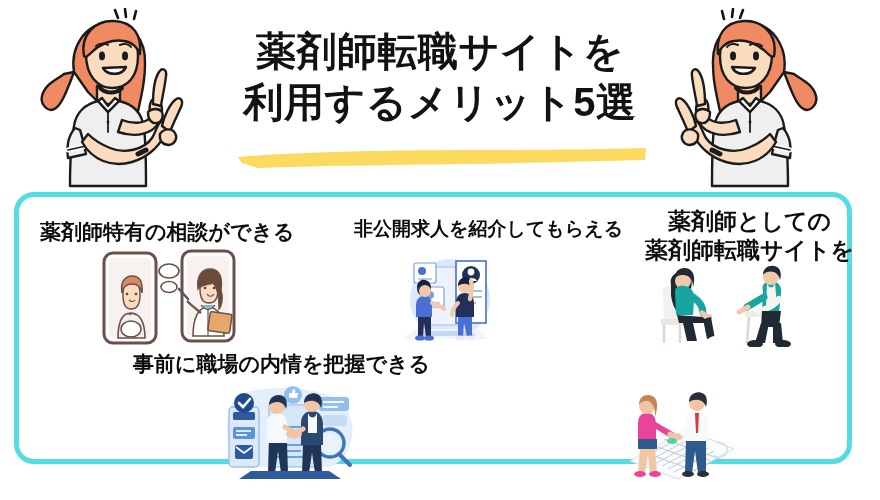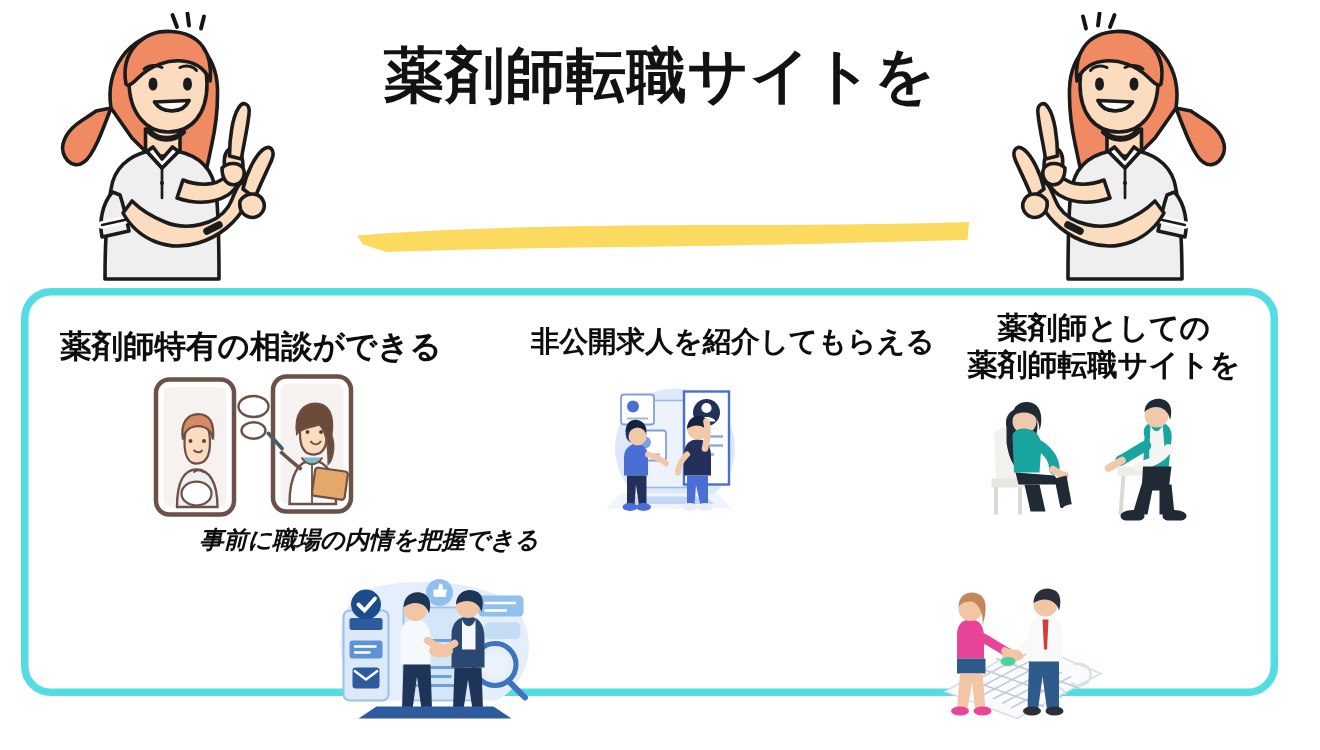--- a/index.html
+++ b/index.html
@@ -48,22 +48,22 @@
     position:absolute;
     font-weight:bold;
     color:#0d0d0d;
     text-align:center;
     line-height:1.26;
     white-space:nowrap;
     z-index:6;
   }
   .lbl1{left:40px;top:219px;font-size:21px;}
   .lbl2{left:328px;top:217px;font-size:19px;margin-left:26px;}
-  .lbl3{left:645px;top:207px;font-size:20px;}
-  .lbl4{left:133px;top:351px;font-size:16px;font-style:italic;}
+  .lbl3{left:645px;top:207px;font-size:23px;}
+  .lbl4{left:133px;top:351px;font-size:21px;}
   .lbl5{left:497px;top:346px;font-size:18px;}
 
   
   .illo{position:absolute;z-index:5;}
   .illo svg{display:block;}
 
   .illo1{left:101px;top:247px;}
   .illo2{left:392px;top:243px;}
   .illo3{left:645px;top:255px;}
   .illo4{left:205px;top:381px;}
@@ -183,20 +183,21 @@
                  C132 142 112 146 98 140 C88 136 80 130 76 126Z" fill="#FCDCBF" stroke="#1b1b1b"></path>
         <path d="M150 118 C152 108 158 96 163 92 C168 88 172 92 169 99 C165 108 160 118 158 124Z" fill="#FCDCBF" stroke="#1b1b1b"></path>
         <path d="M148 126 C152 120 160 120 163 125 C166 130 163 136 157 137 C151 137 147 133 148 126Z" fill="#FCDCBF" stroke="#1b1b1b"></path>
         <path d="M126 146 L134 142" stroke-width="5" stroke="#1b1b1b"></path>
       </g>
     </svg>
   </div>
 
   <div class="title-block">
     <div class="title-line">薬剤師転職サイトを</div>
+    <div class="title-line">利用するメリット5選</div>
   </div>
 
   <div class="yellow-stroke">
     <svg width="412" height="22" viewBox="0 0 412 22" preserveAspectRatio="none">
       <path d="M2 10 C60 5 150 3 250 3 C320 3 380 2 410 1 L409 13 C360 14 300 16 230 17
                C150 18 70 19 22 21 L6 16 Z" fill="#FCD95F"></path>
     </svg>
   </div>
 
   <div class="panel"></div>

